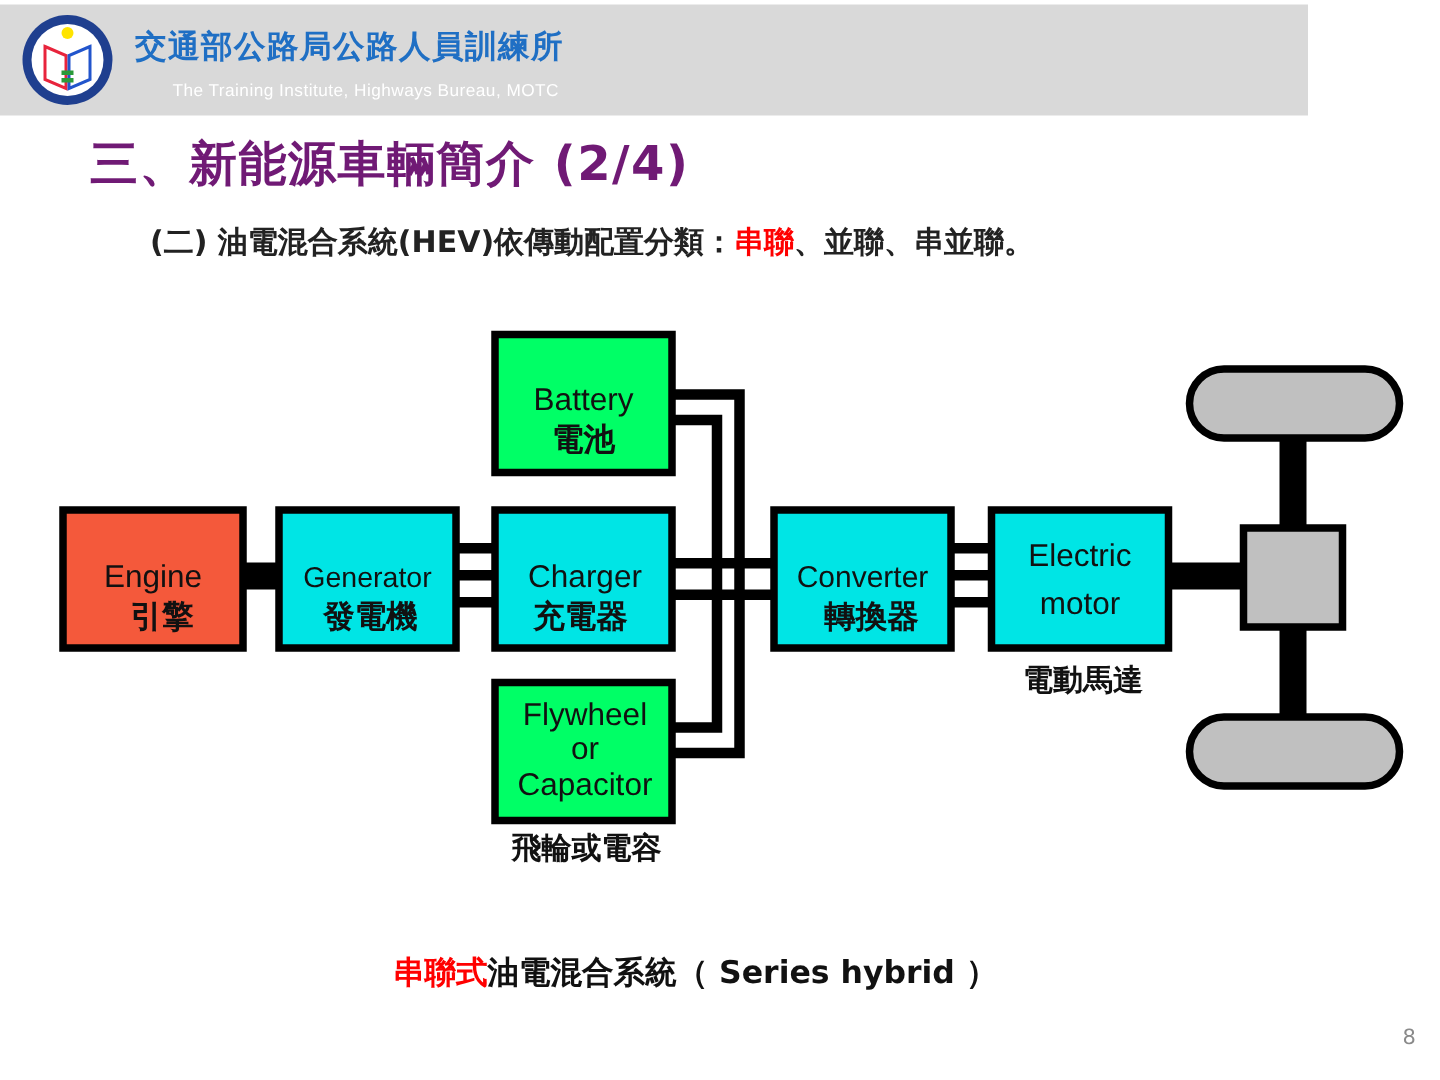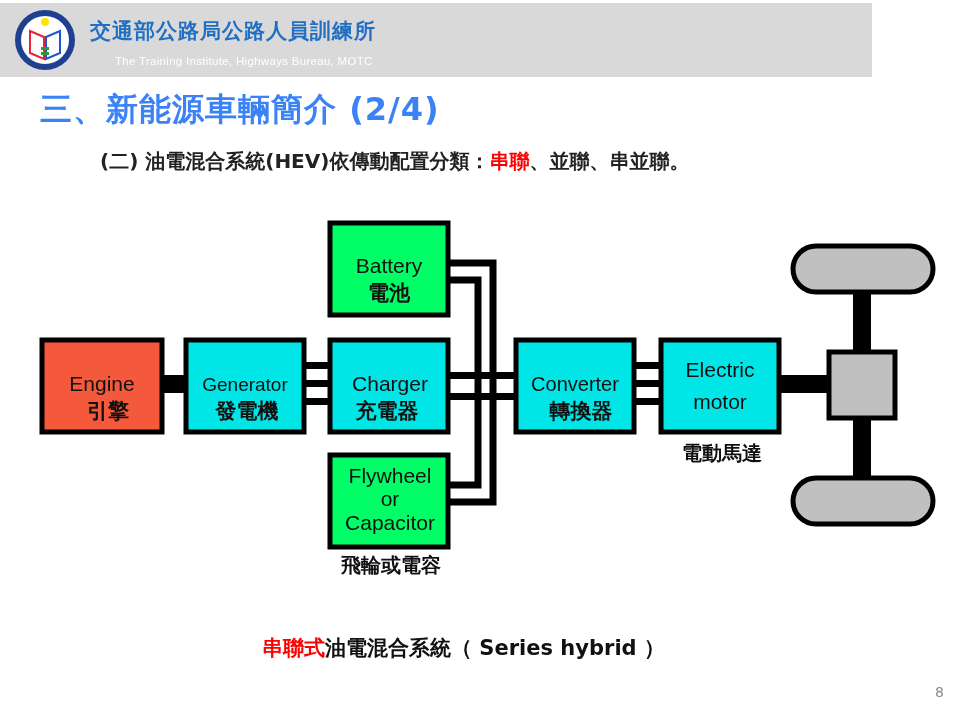--- a/index.html
+++ b/index.html
@@ -2,21 +2,21 @@
 <html><head>
 <meta charset="utf-8">
 <style>
   html, body { margin: 0; padding: 0; }
   body { width: 960px; height: 720px; background: #ffffff; position: relative; overflow: hidden;
          font-family: "DejaVu Sans", "Liberation Sans", sans-serif; }
   .header { position: absolute; left: 0; top: 3px; width: 872px; height: 74px; background: #d9d9d9; }
   .logo { position: absolute; left: 14px; top: 6px; width: 62px; height: 62px; }
   .org-name { position: absolute; left: 90px; top: 14px; font-size: 21px; color: #1f6fc4; font-weight: bold; letter-spacing: 1px; }
   .org-sub { position: absolute; left: 88px; top: 52px; font-size: 11.5px; color: #ffffff; letter-spacing: 0.3px; font-family: Liberation Sans, sans-serif; margin-left: 27px; }
-  .title { position: absolute; left: 40px; top: 88px; font-size: 32px; font-weight: bold; color: #3b82f6; letter-spacing: 1px; }
+  .title { position: absolute; left: 60px; top: 88px; font-size: 32px; font-weight: bold; color: #701a75; letter-spacing: 1px; }
   .subtitle { position: absolute; left: 100px; top: 148px; font-size: 20px; font-weight: bold; color: #222; }
   .red { color: #ff0000; font-family: Liberation Serif, serif; }
   .diagram { position: absolute; left: 0; top: 0; }
   .caption { position: absolute; left: 0; width: 927px; top: 634px; text-align: center; font-size: 21px; font-weight: bold; color: #111; }
   .caption .red { color: #ff0000; }
   .page-num { position: absolute; right: 16px; top: 684px; font-size: 14px; color: #8a8a8a; }
   .box-label { font-family: "Liberation Sans", sans-serif; font-size: 21px; fill: #111; }
   .box-label-cn { font-family: "DejaVu Sans", sans-serif; font-size: 21px; fill: #111; font-weight: bold; }
   .ext-label { font-family: "DejaVu Sans", sans-serif; font-size: 20px; fill: #111; font-weight: bold; }
 </style>

